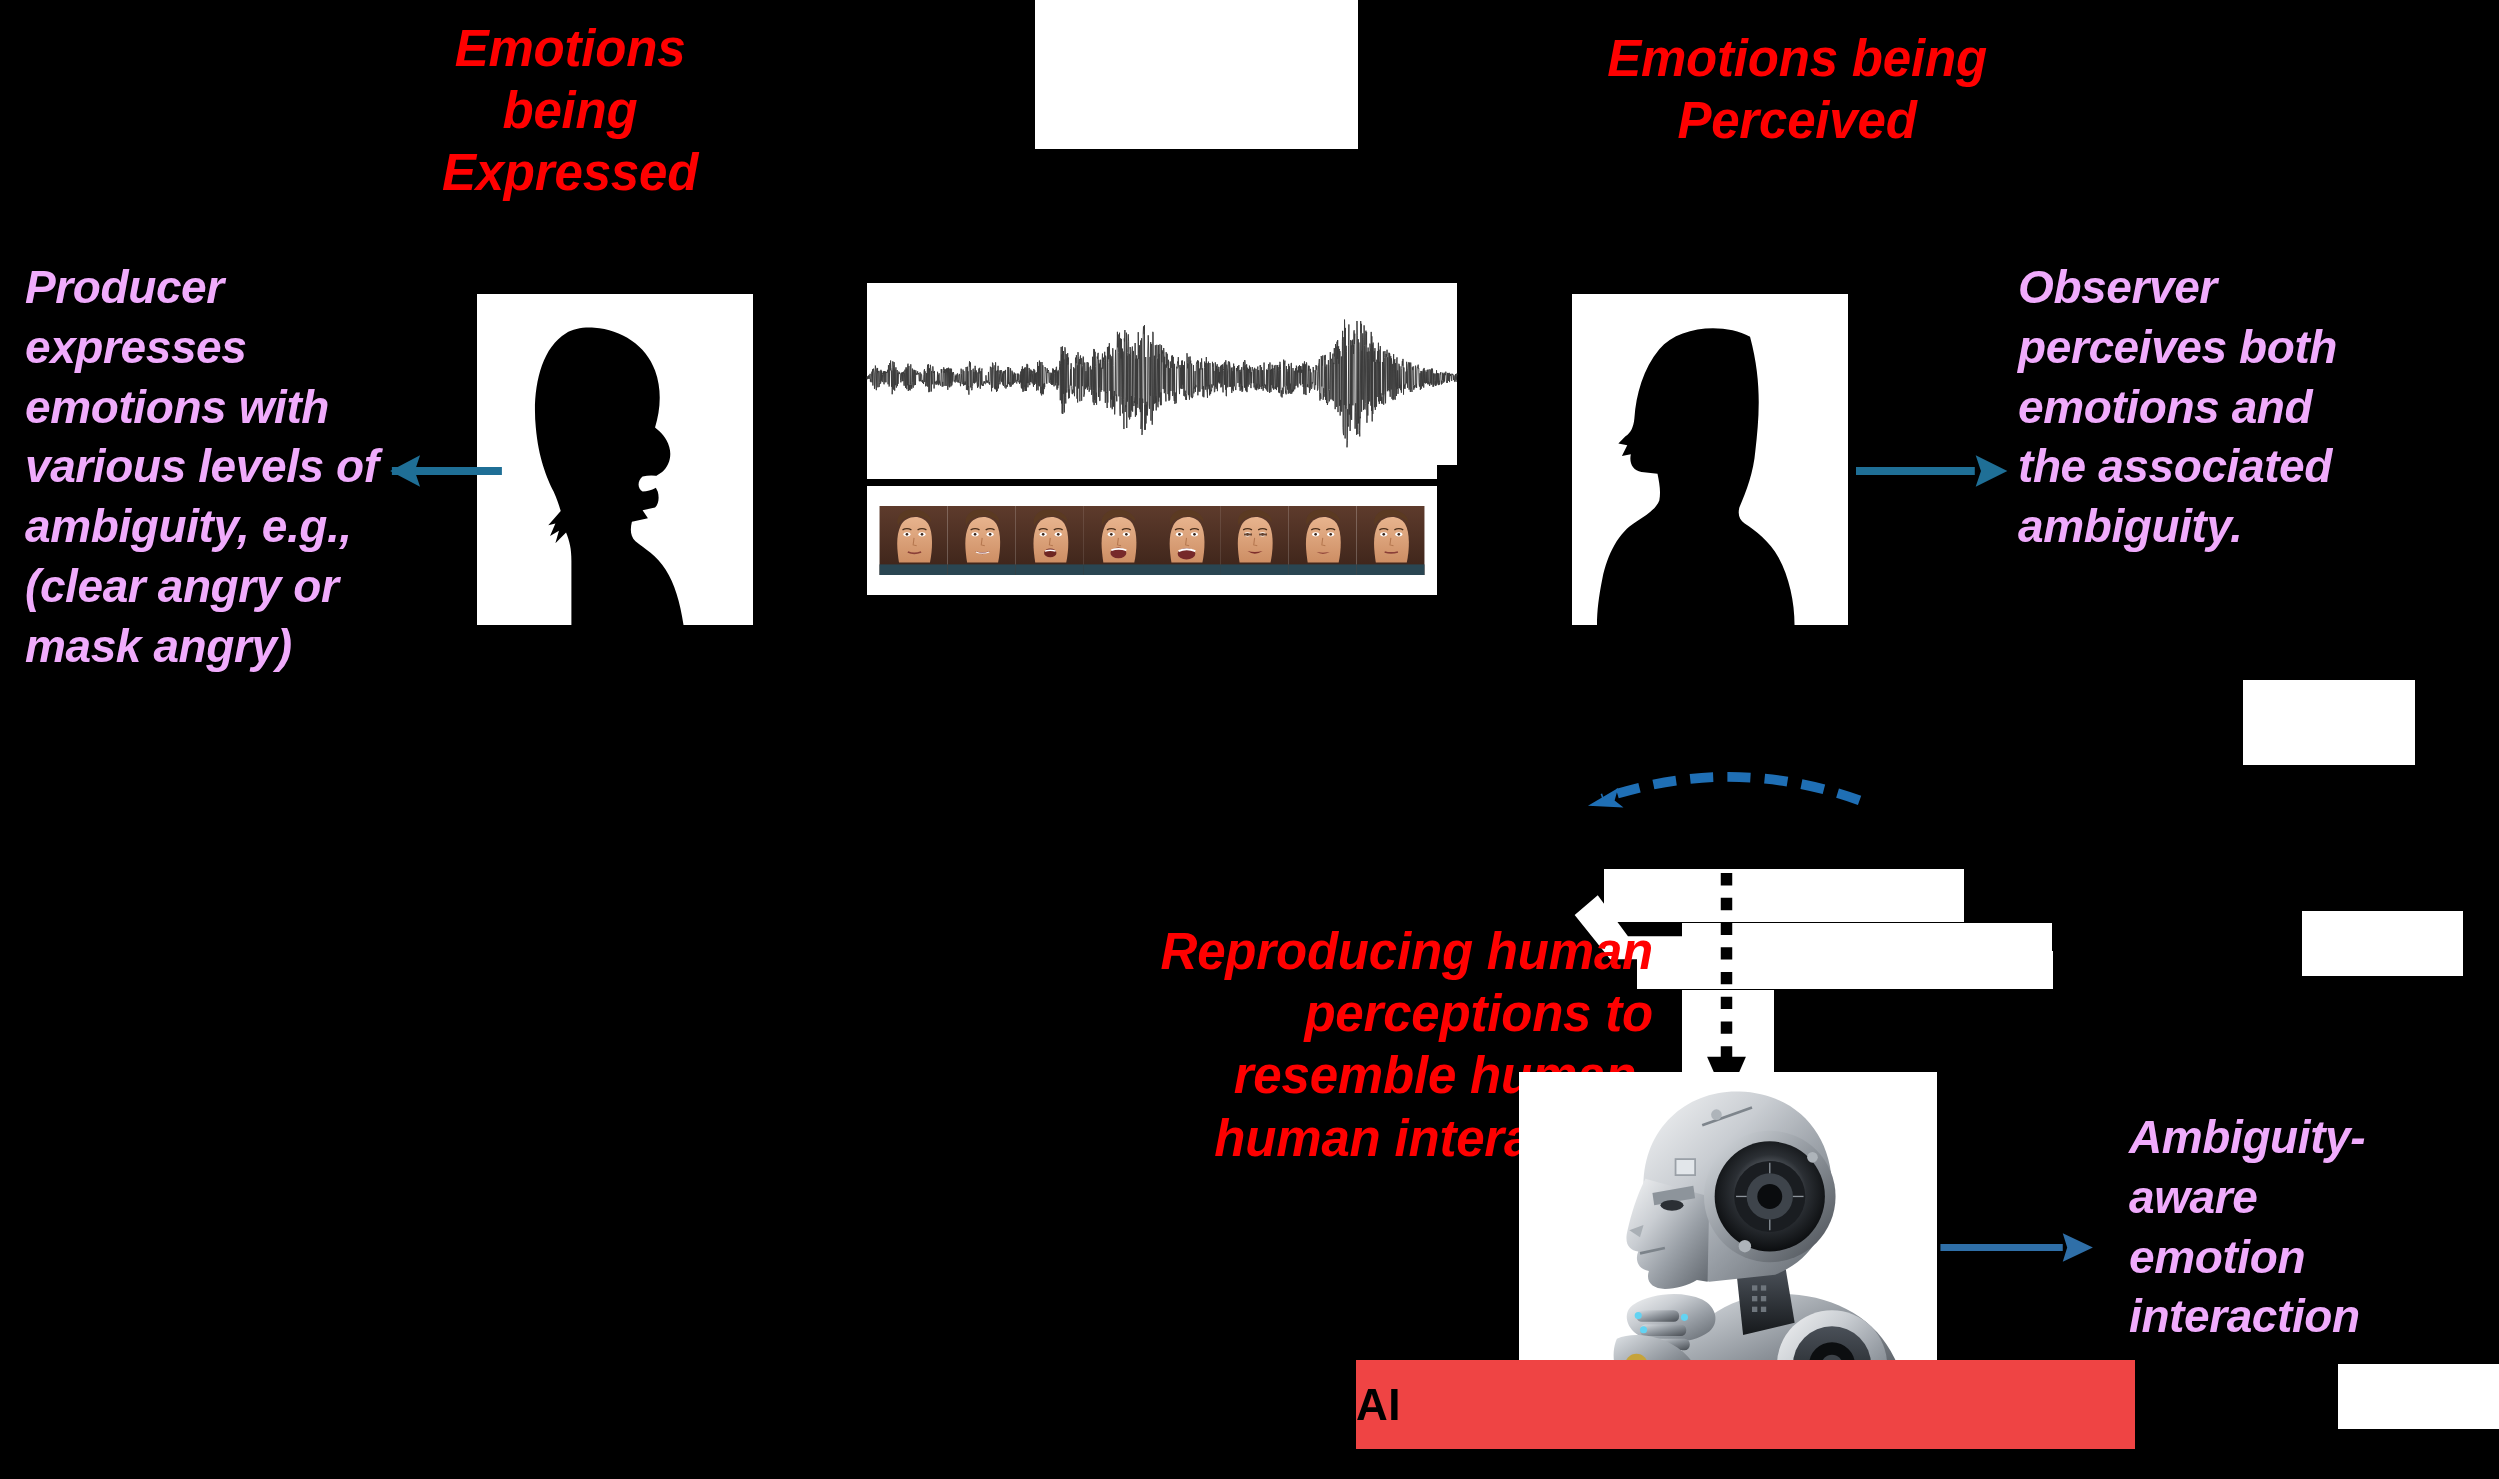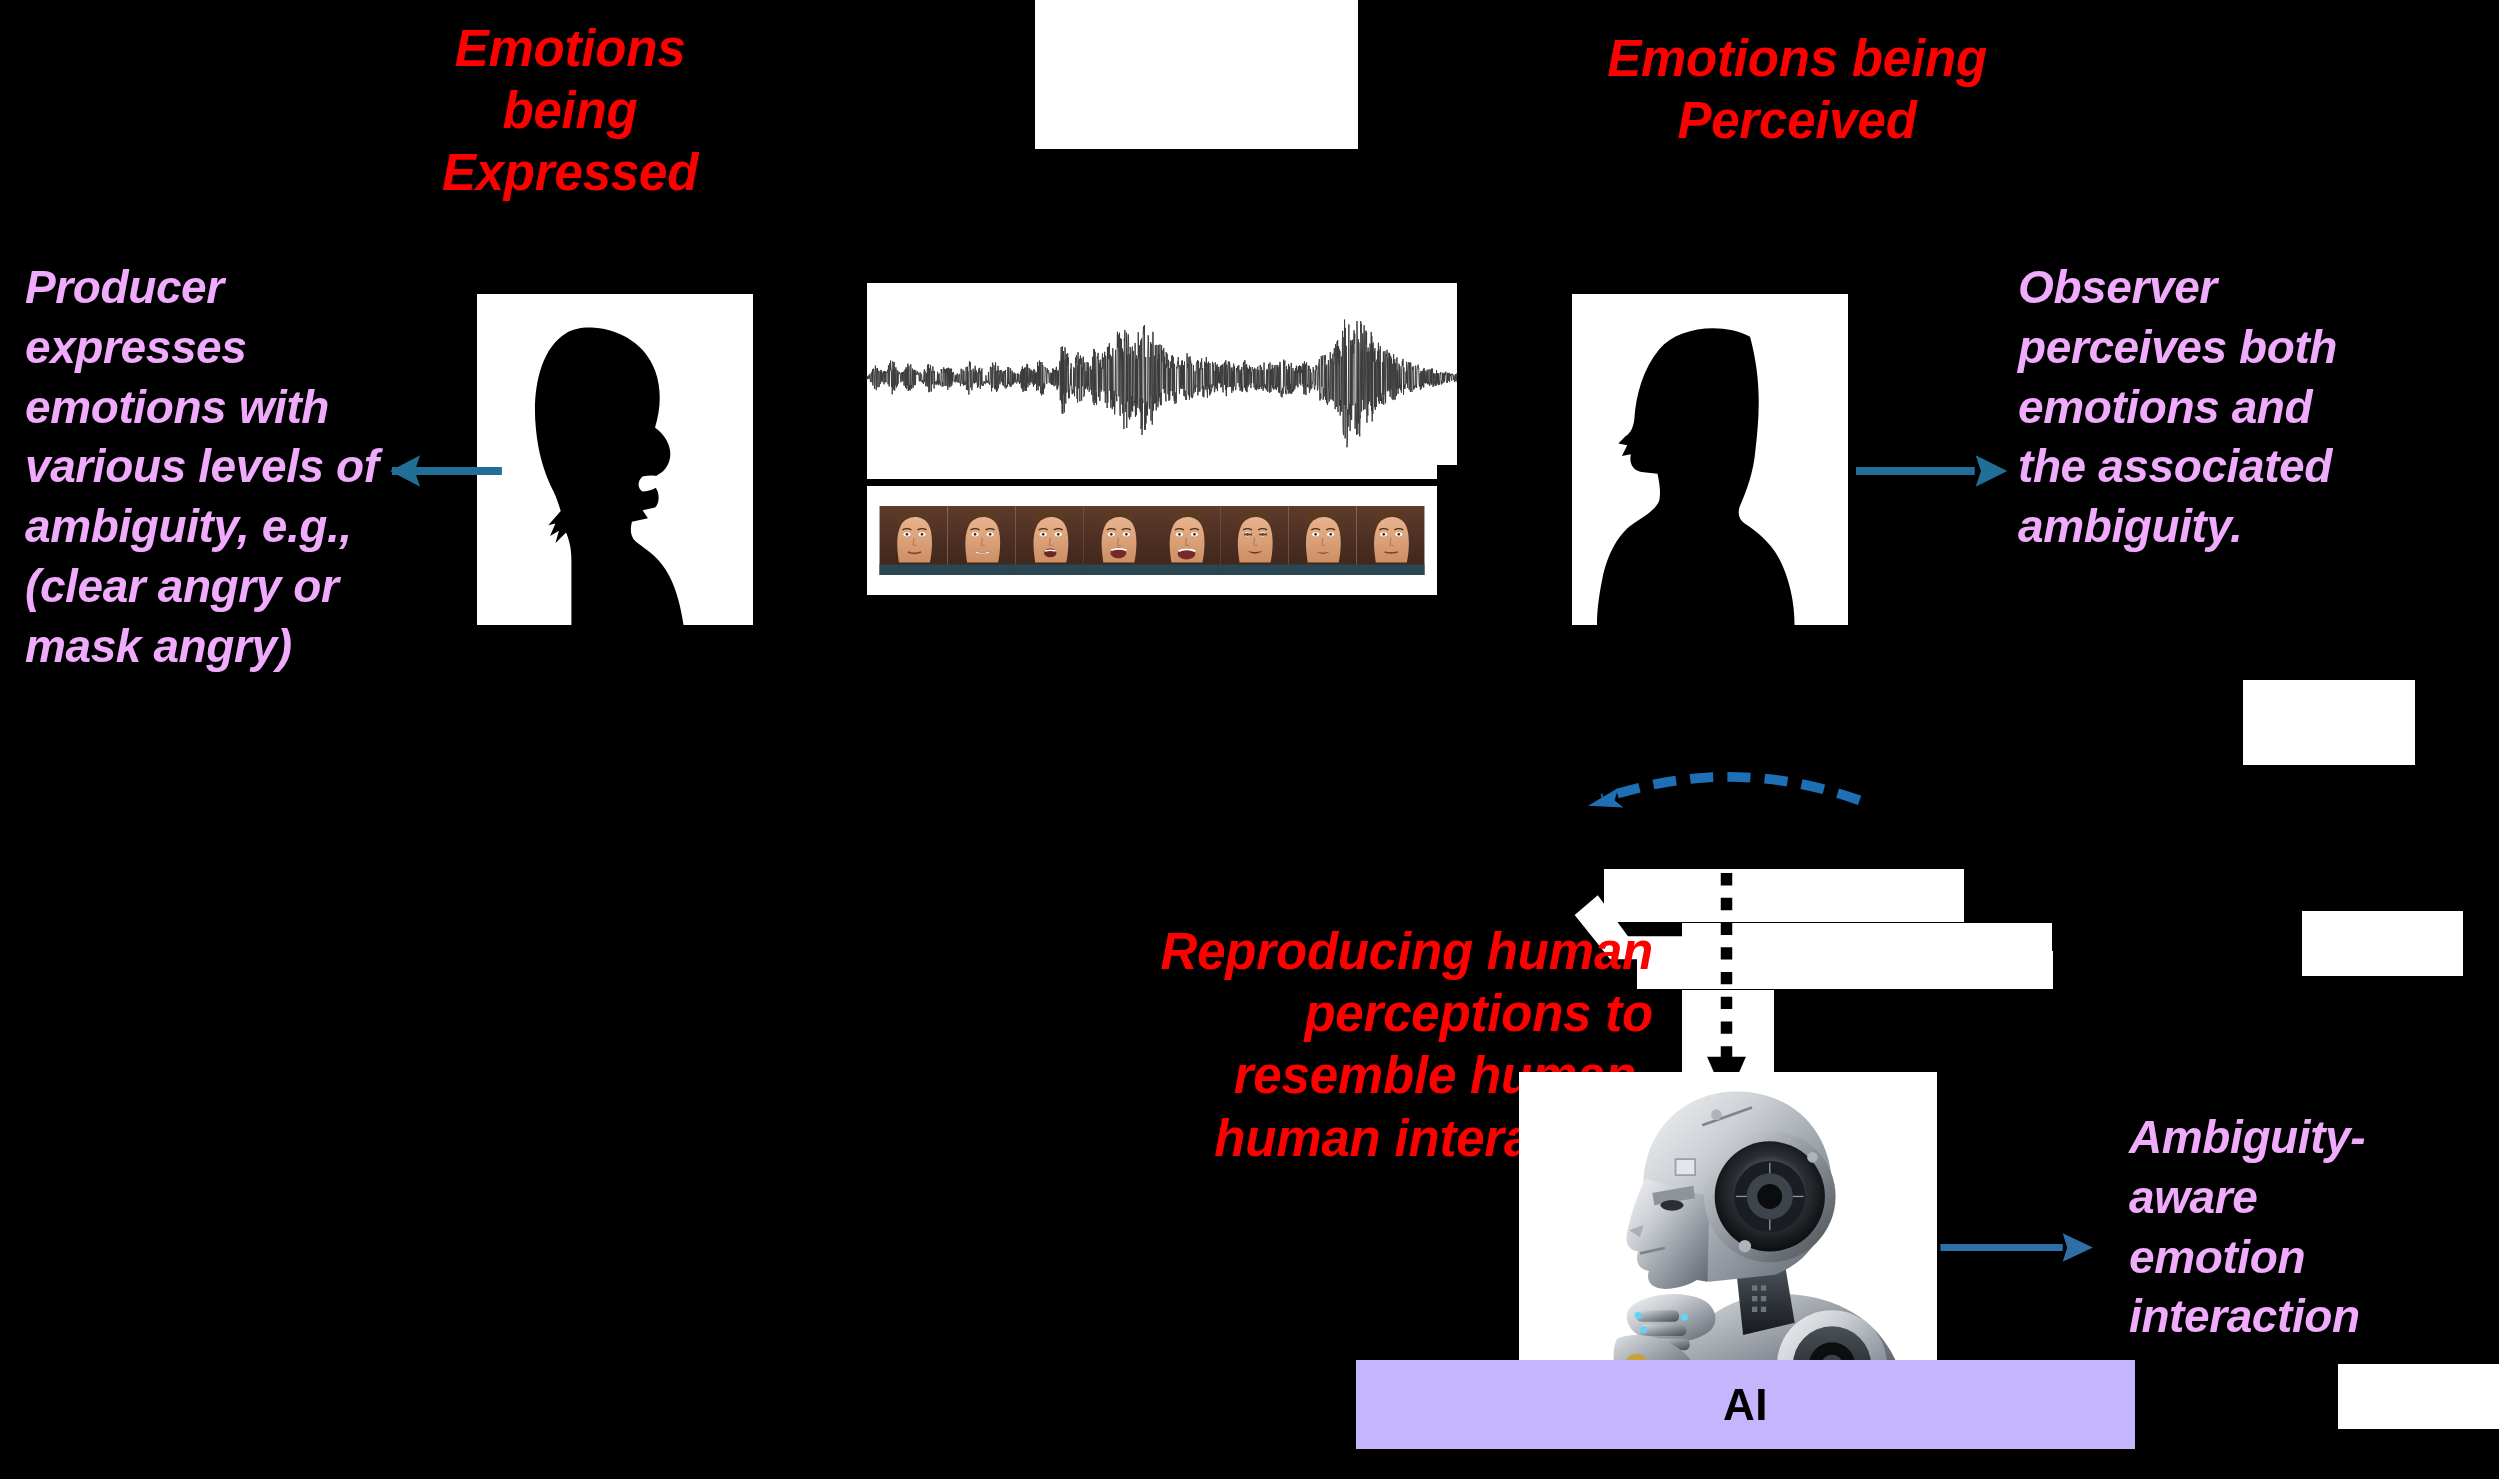--- a/index.html
+++ b/index.html
@@ -40,22 +40,22 @@
   .plate{background:#FFFFFF;}
 
   
   .blank-box{background:#FFFFFF;}
 
   
   svg{display:block;overflow:visible;}
 
   
   .ai-bar{
-    background:#c4b5fd;
-    display:flex;align-items:center;justify-content:center;
+    background:#ef4444;
+    display:flex;align-items:center;justify-content:flex-start;
   }
   .ai-bar span{
     color:#000;
     font-weight:bold;
     font-size:44px;
     font-family:"Liberation Sans", sans-serif;
     letter-spacing:0.4px;
   }
 </style>
 </head>

